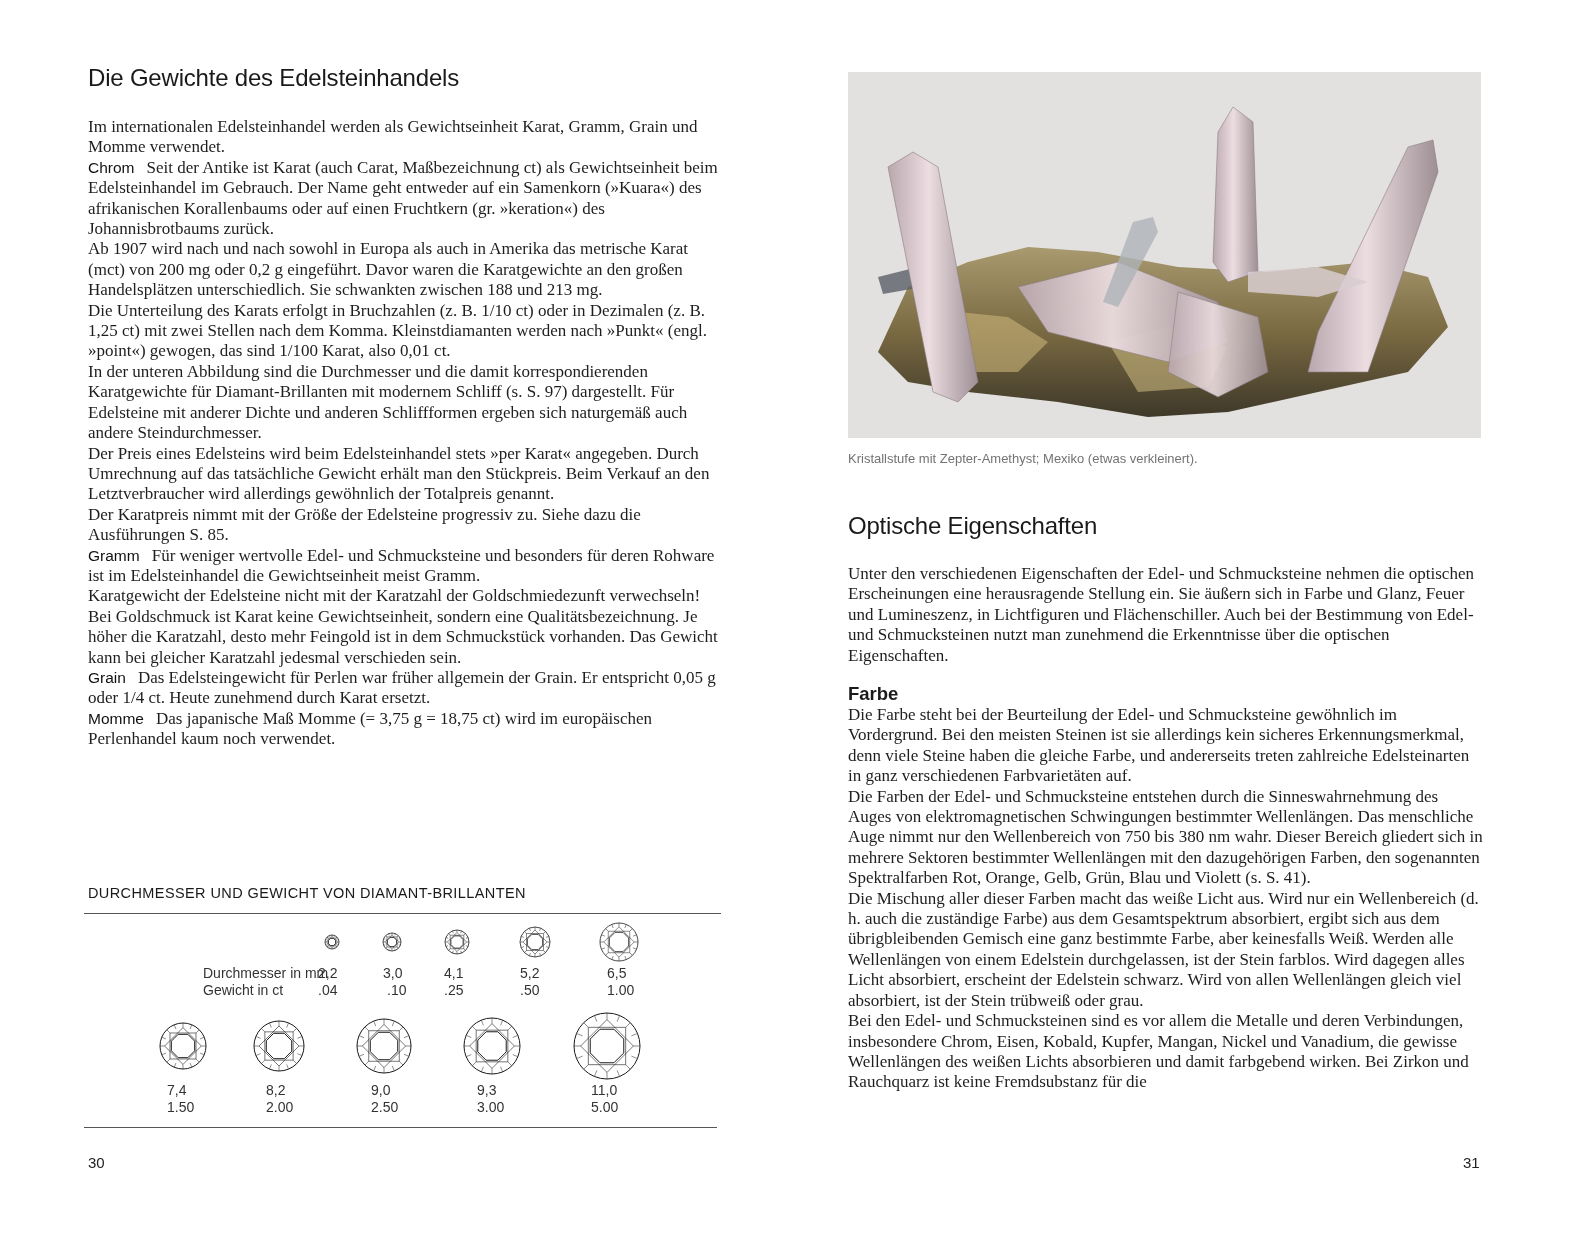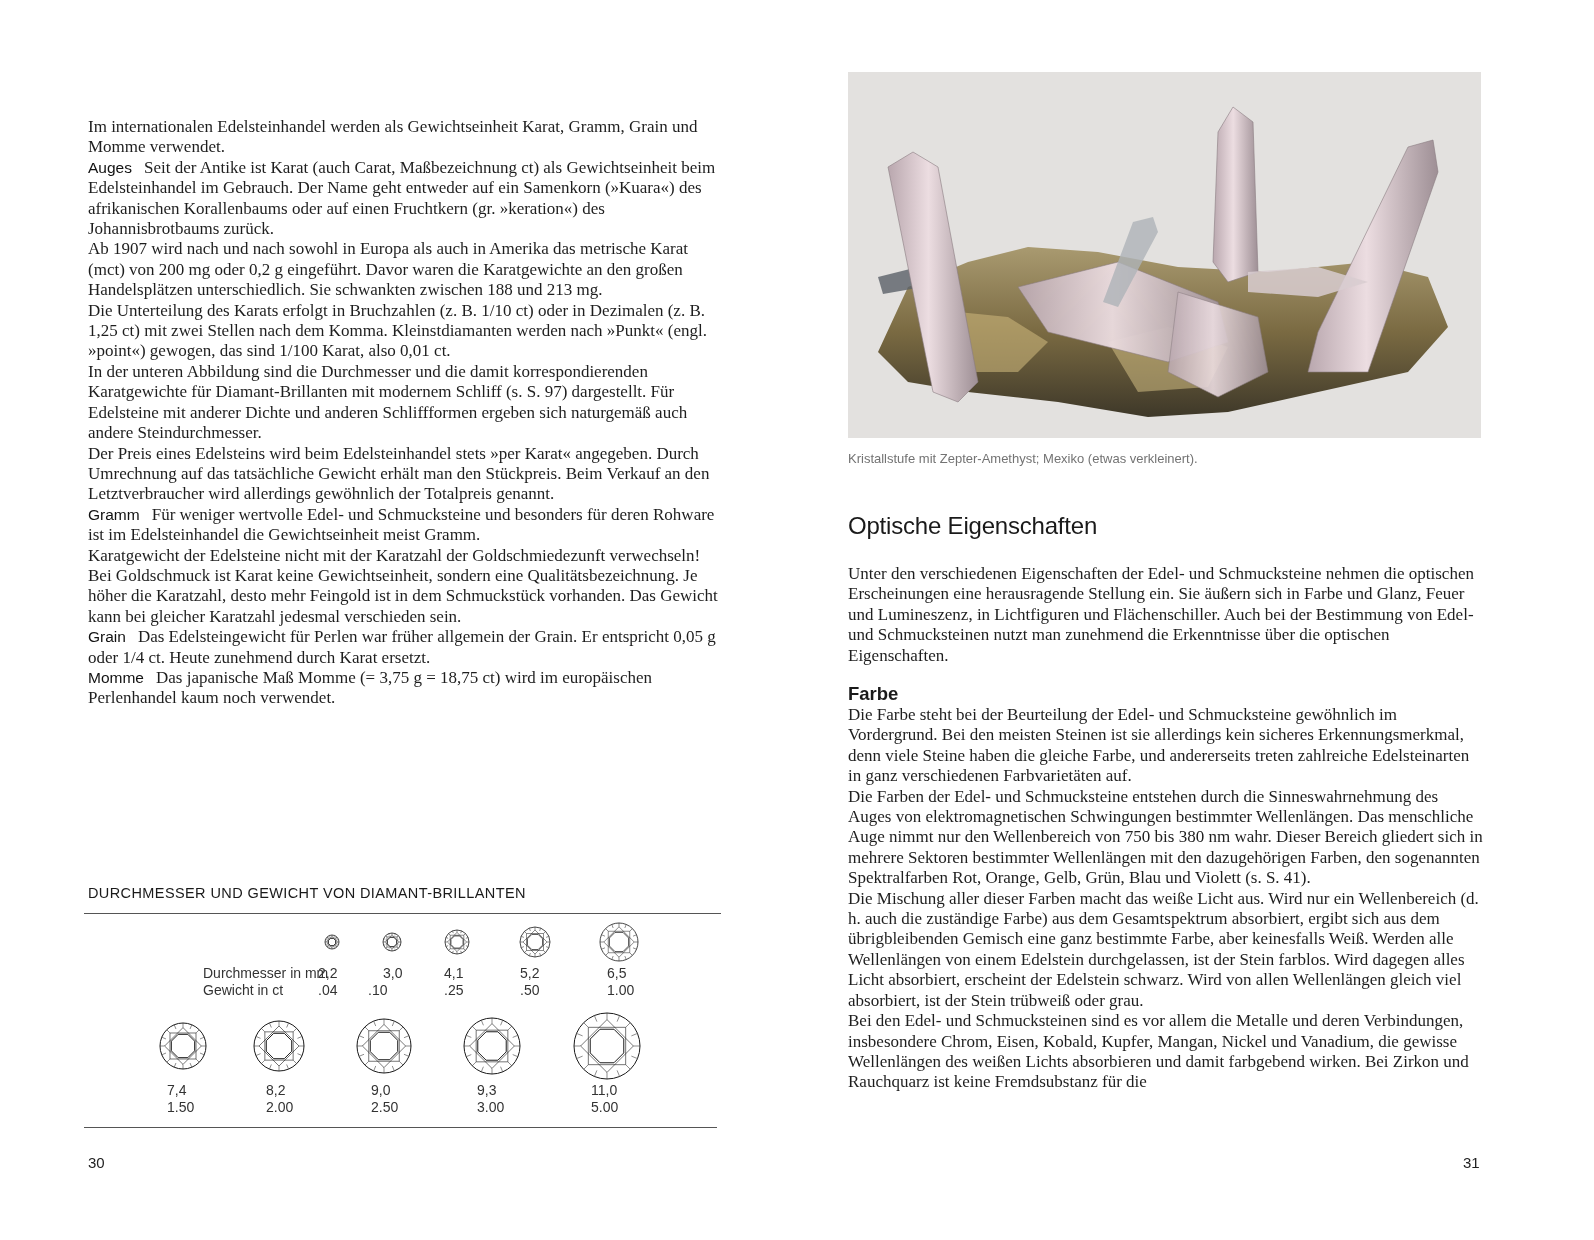--- a/index.html
+++ b/index.html
@@ -18,28 +18,30 @@
   .gem { position:absolute; }
   .pageno { position:absolute; font-family:"Liberation Sans", sans-serif; font-size:15px; font-weight:normal; color:#222; top:1154px; }
   .photo { position:absolute; left:51px; top:72px; width:633px; height:366px; background:#e3e1df; overflow:hidden; }
   .caption { position:absolute; left:51px; top:451px; font-family:"Liberation Sans", sans-serif; font-size:13px; color:#737373; }
   .h2 { position:absolute; font-family:"Liberation Sans", sans-serif; font-size:18.5px; color:#1a1a1a; margin:0; }
 </style>
 </head>
 <body>
 
 <div class="page left">
+  <h1 class="h1" style="left:88px; top:64px;">Die Gewichte des Edelsteinhandels</h1>
 
   <div class="body" style="left:88px; top:117px; width:636px;">
     <p><span>Im internationalen Edelsteinhandel werden als Gewichtseinheit Karat, Gramm, Grain und Momme verwendet.</span></p>
-    <p><span class="term">Auges</span><span>Seit der Antike ist Karat (auch Carat, Maßbezeichnung ct) als Gewichtseinheit beim Edelsteinhandel im Gebrauch. Der Name geht entweder auf ein Samenkorn (»Kuara«) des afrikanischen Korallenbaums oder auf einen Fruchtkern (gr. »keration«) des Johannisbrotbaums zurück.</span></p>
+    <p><span class="term">Chrom</span><span>Seit der Antike ist Karat (auch Carat, Maßbezeichnung ct) als Gewichtseinheit beim Edelsteinhandel im Gebrauch. Der Name geht entweder auf ein Samenkorn (»Kuara«) des afrikanischen Korallenbaums oder auf einen Fruchtkern (gr. »keration«) des Johannisbrotbaums zurück.</span></p>
     <p><span>Ab 1907 wird nach und nach sowohl in Europa als auch in Amerika das metrische Karat (mct) von 200 mg oder 0,2 g eingeführt. Davor waren die Karatgewichte an den großen Handelsplätzen unterschiedlich. Sie schwankten zwischen 188 und 213 mg.</span></p>
     <p><span>Die Unterteilung des Karats erfolgt in Bruchzahlen (z. B. 1/10 ct) oder in Dezimalen (z. B. 1,25 ct) mit zwei Stellen nach dem Komma. Kleinstdiamanten werden nach »Punkt« (engl. »point«) gewogen, das sind 1/100 Karat, also 0,01 ct.</span></p>
     <p><span>In der unteren Abbildung sind die Durchmesser und die damit korrespondierenden Karatgewichte für Diamant-Brillanten mit modernem Schliff (s. S. 97) dargestellt. Für Edelsteine mit anderer Dichte und anderen Schliffformen ergeben sich naturgemäß auch andere Steindurchmesser.</span></p>
     <p><span>Der Preis eines Edelsteins wird beim Edelsteinhandel stets »per Karat« angegeben. Durch Umrechnung auf das tatsächliche Gewicht erhält man den Stückpreis. Beim Verkauf an den Letztverbraucher wird allerdings gewöhnlich der Totalpreis genannt.</span></p>
+    <p><span>Der Karatpreis nimmt mit der Größe der Edelsteine progressiv zu. Siehe dazu die Ausführungen S. 85.</span></p>
     <p><span class="term">Gramm</span><span>Für weniger wertvolle Edel- und Schmucksteine und besonders für deren Rohware ist im Edelsteinhandel die Gewichtseinheit meist Gramm.</span></p>
     <p><span>Karatgewicht der Edelsteine nicht mit der Karatzahl der Goldschmiedezunft verwechseln! Bei Goldschmuck ist Karat keine Gewichtseinheit, sondern eine Qualitätsbezeichnung. Je höher die Karatzahl, desto mehr Feingold ist in dem Schmuckstück vorhanden. Das Gewicht kann bei gleicher Karatzahl jedesmal verschieden sein.</span></p>
     <p><span class="term">Grain</span><span>Das Edelsteingewicht für Perlen war früher allgemein der Grain. Er entspricht 0,05 g oder 1/4 ct. Heute zunehmend durch Karat ersetzt.</span></p>
     <p><span class="term">Momme</span><span>Das japanische Maß Momme (= 3,75 g = 18,75 ct) wird im europäischen Perlenhandel kaum noch verwendet.</span></p>
   </div>
 
   <div>
     <div class="fig-title" style="left:88px; top:885px;">DURCHMESSER UND GEWICHT VON DIAMANT-BRILLANTEN</div>
     <div class="rule" style="left:84px; top:913px; width:637px;"></div>
 
@@ -96,21 +98,21 @@
           <line x1="4.348067365918735" y1="8.244679286971355" x2="2.6850842073984182" y2="7.5558491087141935" stroke-width="0.5"></line>
           <line x1="5.908831175456856" y1="5.908831175456858" x2="4.636038969321071" y2="4.636038969321072" stroke-width="0.5"></line>
           <line x1="8.24467928697135" y1="4.3480673659187365" x2="7.555849108714186" y2="2.685084207398422" stroke-width="0.5"></line>
           <line x1="10.999999999999998" y1="3.8" x2="10.999999999999998" y2="2" stroke-width="0.5"></line>
           <line x1="13.755320713028649" y1="4.3480673659187365" x2="14.44415089128581" y2="2.68508420739842" stroke-width="0.5"></line>
           <line x1="16.09116882454314" y1="5.908831175456856" x2="17.363961030678926" y2="4.636038969321071" stroke-width="0.5"></line>
           <line x1="17.651932634081263" y1="8.24467928697135" x2="19.314915792601578" y2="7.555849108714186" stroke-width="0.5"></line>
         </g>
       </svg></div>
     <div class="num" style="left: 383px; top: 965px;">3,0</div>
-    <div class="num" style="left: 368px; top: 982px;">.10</div>
+    <div class="num" style="left: 387px; top: 982px;">.10</div>
     <div class="gem" style="left: 443px; top: 928px;"><svg width="28" height="28">
         <g stroke="#1a1a1a" fill="none" stroke-width="0.8">
           <circle cx="14" cy="14" r="12"></circle>
           <polygon points="20.097604914574493,16.525710653609593 16.525710653609593,20.097604914574493 11.474289346390407,20.097604914574493 7.902395085425507,16.525710653609593 7.902395085425506,11.474289346390409 11.474289346390403,7.902395085425509 16.525710653609593,7.902395085425508 20.09760491457449,11.474289346390403"></polygon>
           <polygon points="14,4.399999999999999 23.6,14 14,23.6 4.399999999999999,14.000000000000002" stroke-width="0.5"></polygon>
           <polygon points="20.788225099390857,7.211774900609143 20.788225099390857,20.788225099390857 7.211774900609143,20.788225099390857 7.211774900609141,7.211774900609143" stroke-width="0.5"></polygon>
           <line x1="23.6" y1="14" x2="26" y2="14" stroke-width="0.5"></line>
           <line x1="22.869243512108355" y1="17.673760950704864" x2="25.08655439013544" y2="18.592201188381075" stroke-width="0.5"></line>
           <line x1="20.788225099390857" y1="20.788225099390857" x2="22.48528137423857" y2="22.485281374238568" stroke-width="0.5"></line>
           <line x1="17.673760950704864" y1="22.869243512108355" x2="18.59220118838108" y2="25.08655439013544" stroke-width="0.5"></line>

